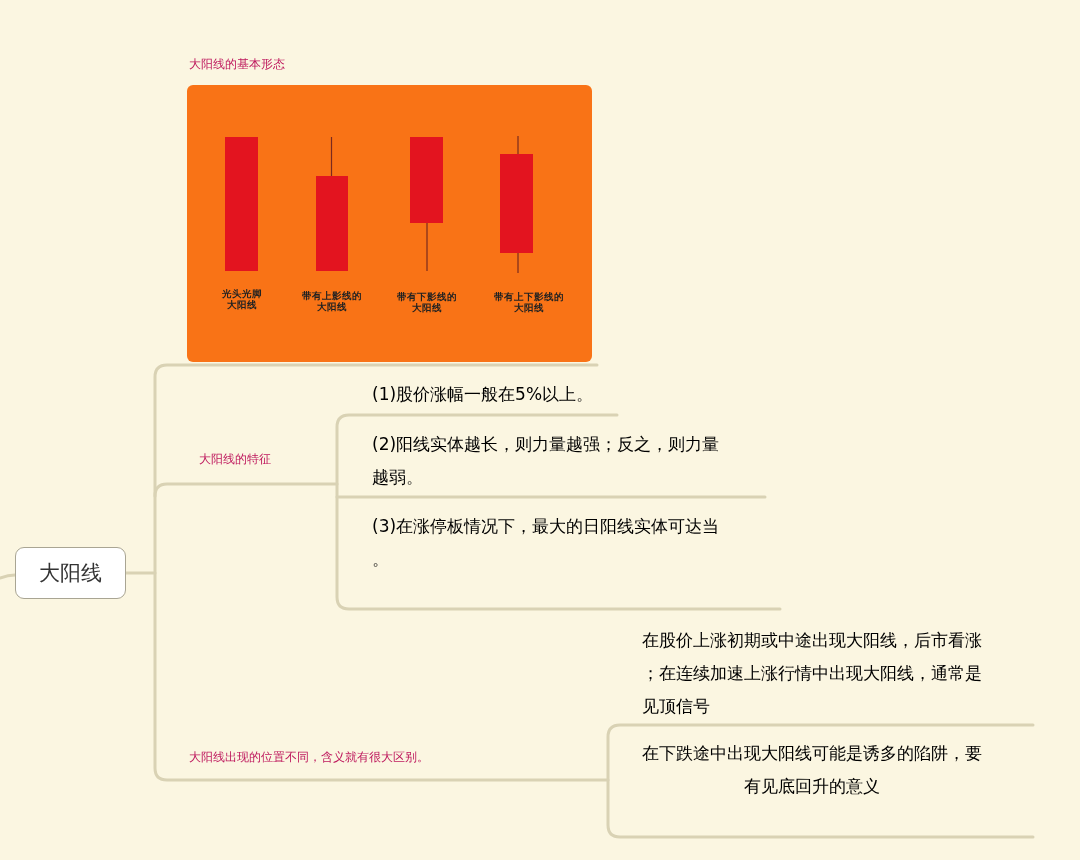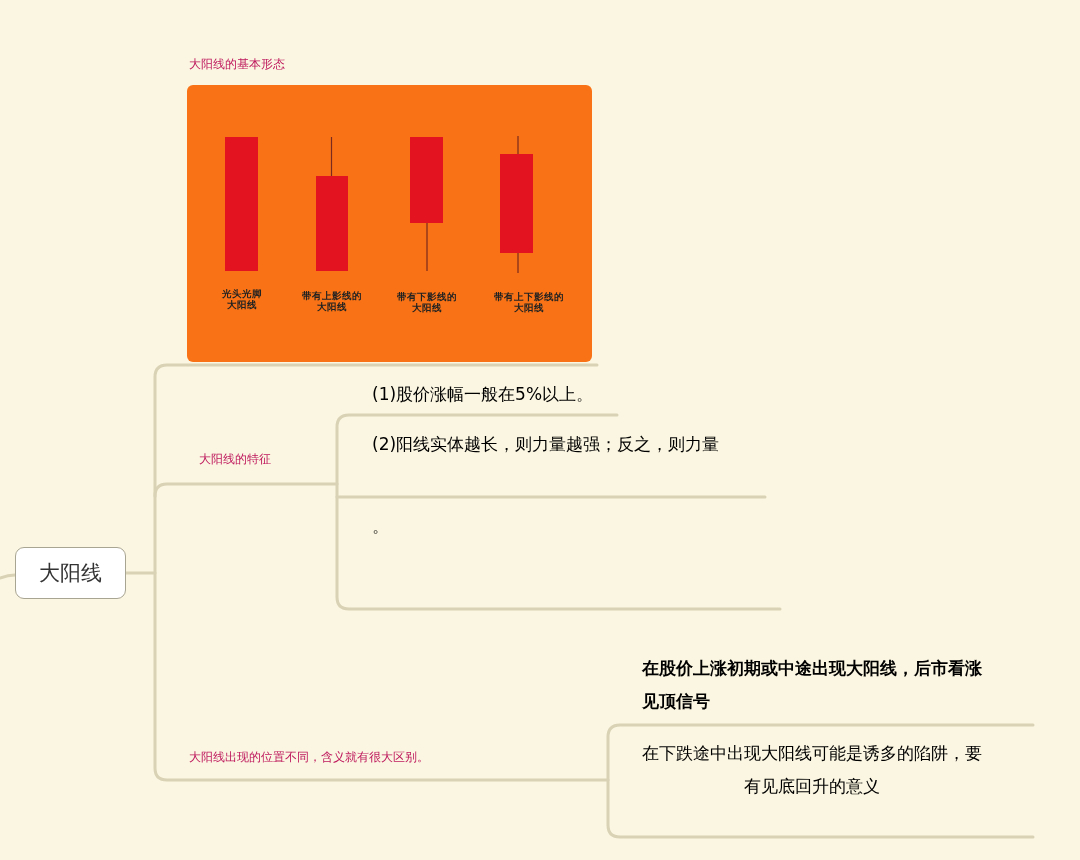--- a/index.html
+++ b/index.html
@@ -87,27 +87,30 @@
   </div>
 </div>
 
 <div class="abs branch-text" style="left:199px; top:451px;">大阳线的特征</div>
 
 <div class="abs leaf-text" style="left:372px; top:378px;">
   <div>(1)股价涨幅一般在5%以上。</div>
 </div>
 <div class="abs leaf-text" style="left:372px; top:428px;">
   <div>(2)阳线实体越长，则力量越强；反之，则力量</div>
+  <div>越弱。</div>
 </div>
 <div class="abs leaf-text" style="left:372px; top:510px;">
+  <div>(3)在涨停板情况下，最大的日阳线实体可达当</div>
   <div>。</div>
 </div>
 
 <div class="abs branch-text" style="left:189px; top:749px;text-align:right;">大阳线出现的位置不同，含义就有很大区别。</div>
 
-<div class="abs leaf-text" style="left:642px; top:652px;font-weight:bold;">
+<div class="abs leaf-text" style="left:642px; top:624px;">
   <div>在股价上涨初期或中途出现大阳线，后市看涨</div>
+  <div>；在连续加速上涨行情中出现大阳线，通常是</div>
   <div>见顶信号</div>
 </div>
 <div class="abs leaf-text" style="left:642px; top:737px;text-align:center;">
   <div>在下跌途中出现大阳线可能是诱多的陷阱，要</div>
   <div>有见底回升的意义</div>
 </div>
 
 </body></html>

